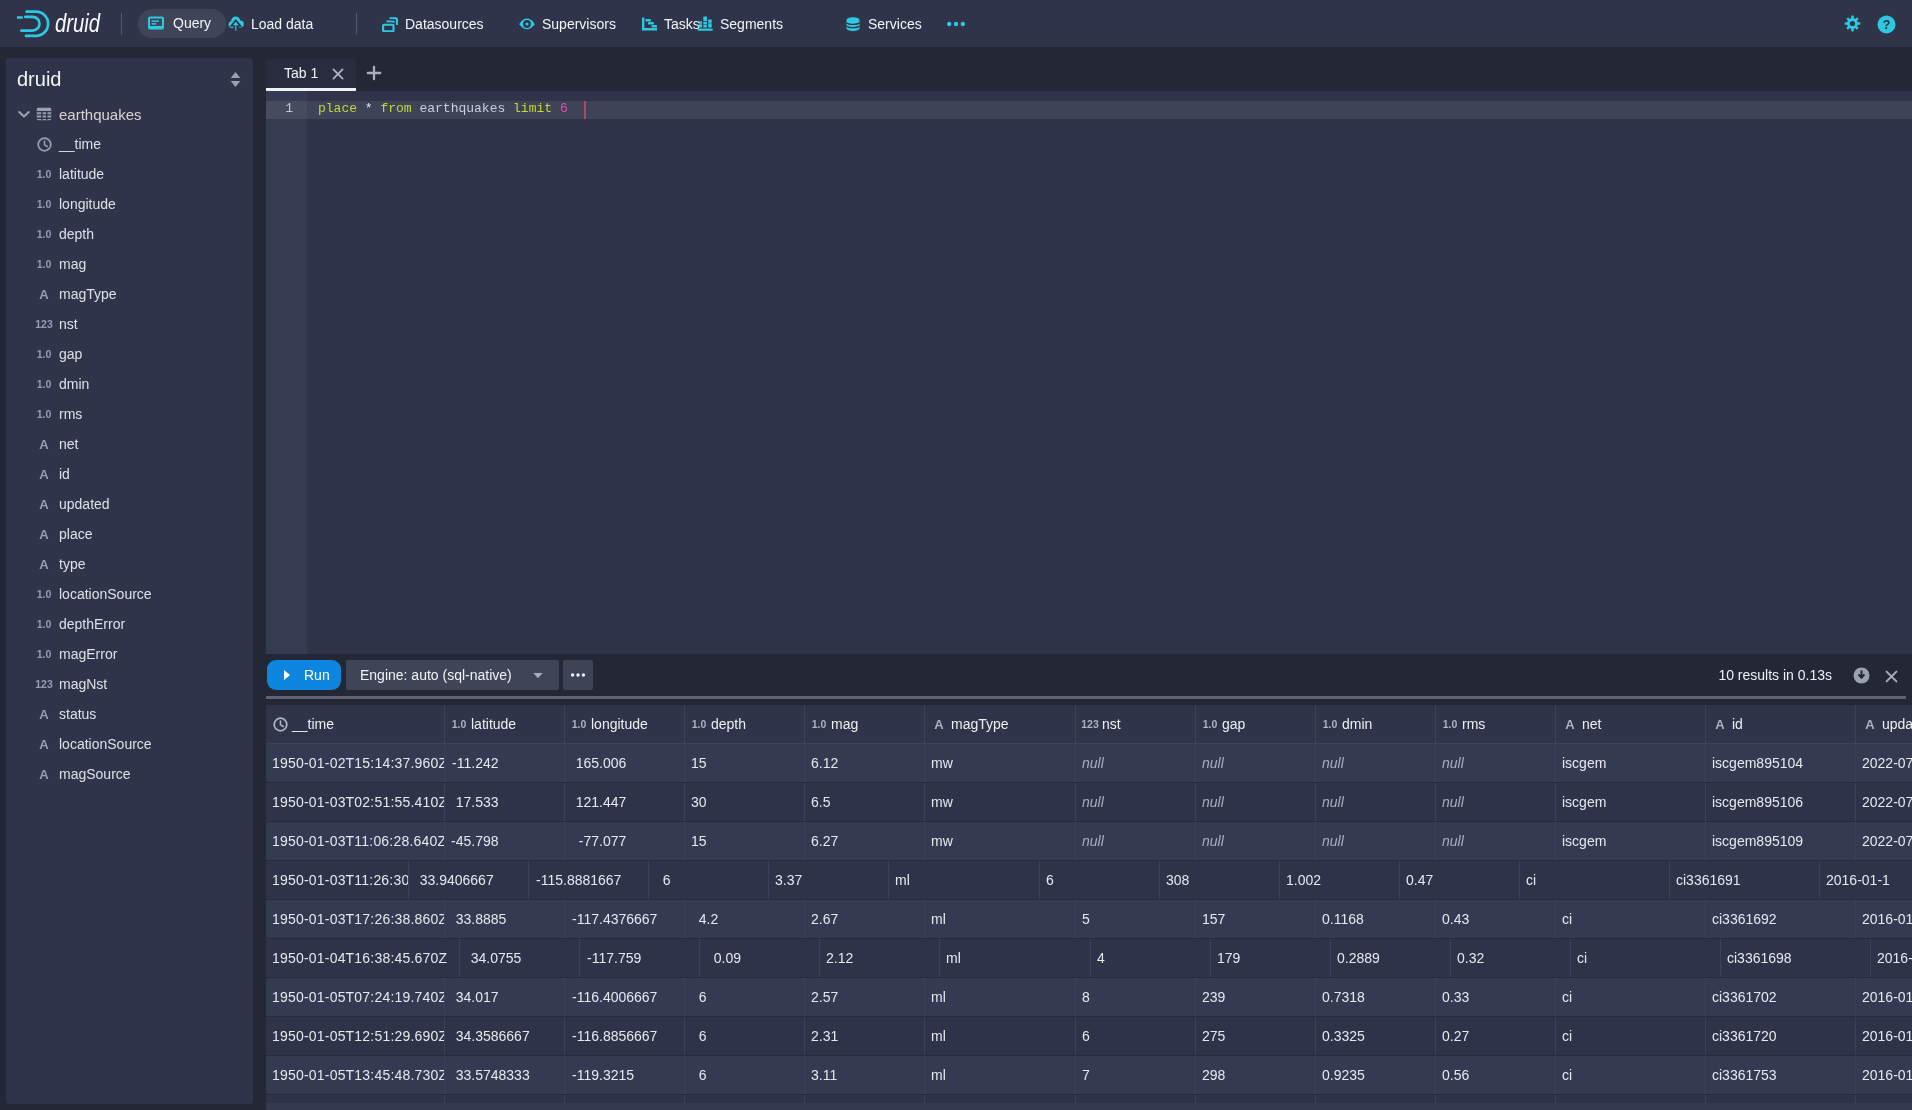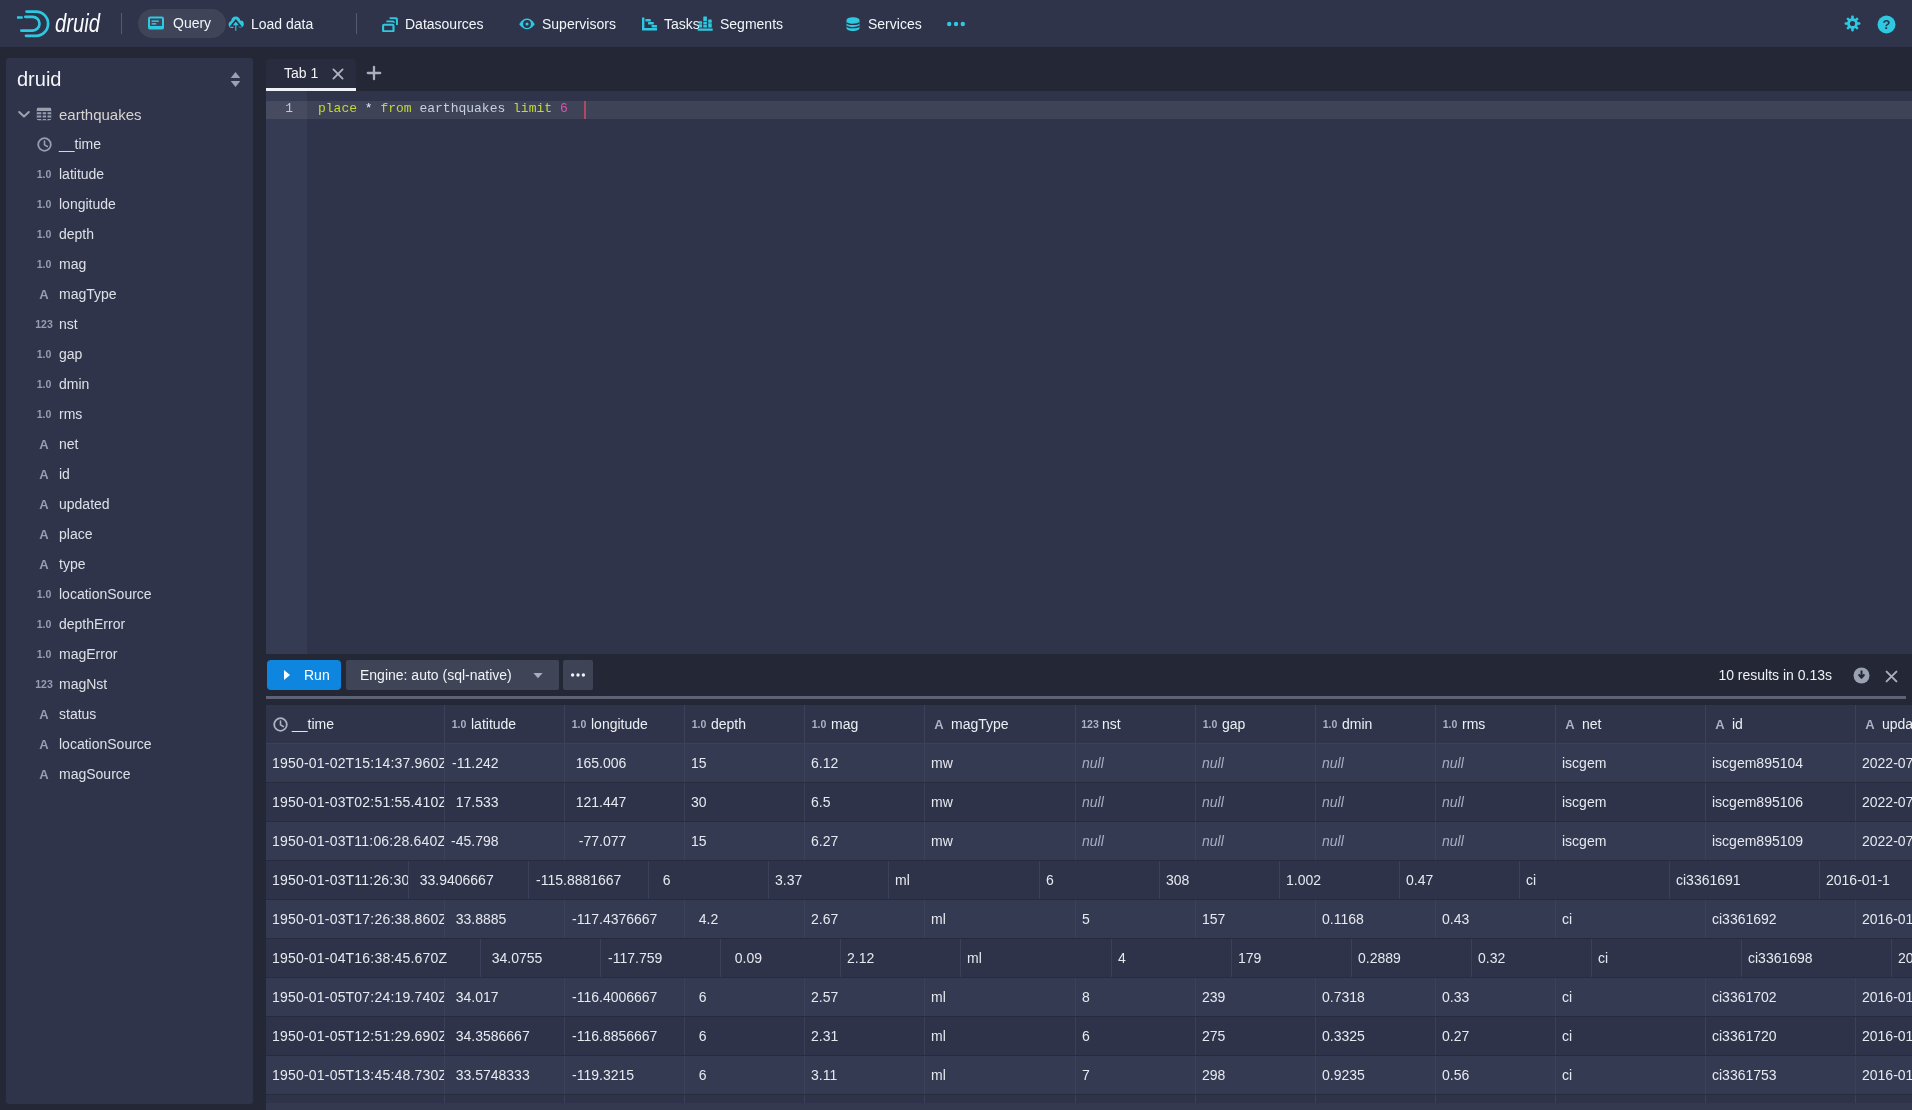--- a/index.html
+++ b/index.html
@@ -337,21 +337,21 @@
     </svg>
   </div>
 <div class="abs" style="left:266px;top:91px;width:1646px;height:563px;background:#2f344b">
     <div class="abs" style="left:0;top:0;width:41px;height:563px;background:#363b54"></div>
     <div class="abs" style="left:41px;top:10px;width:1605px;height:18px;background:#3e4358"></div>
     <div class="abs" style="left:0;top:10px;width:41px;height:18px;background:#464b60"></div>
     <div class="abs" style="left:0;top:10px;width:27px;height:18px;line-height:18px;text-align:right;font:13px 'Liberation Mono',monospace;color:#c2c8d4">1</div>
     <div class="abs" style="left:52px;top:10px;height:18px;line-height:18px;font:13px 'Liberation Mono',monospace;white-space:pre"><span class="kw">place</span><span class="pn"> * </span><span class="kw">from</span><span class="nm"> earthquakes </span><span class="kw">limit</span><span class="nu"> 6</span></div>
     <div class="abs" style="left:318px;top:10px;width:2px;height:18px;background:#ad4a60"></div>
   </div>
-<div class="abs" style="left:267px;top:660px;width:74px;height:30px;border-radius:4px;background:#0e86e0">
+<div class="abs" style="left:267px;top:660px;width:74px;height:30px;border-radius:9px;background:#0e86e0">
     <span class="abs" style="left:17px;top:5px;width:0;height:0;border-left:6.5px solid #fff;border-top:5px solid transparent;border-bottom:5px solid transparent;margin-top:5px"></span>
     <span class="abs" style="left:37px;top:0;line-height:30px;font-size:14px;color:#fff">Run</span>
   </div>
 <div class="abs" style="left:346px;top:660px;width:213px;height:30px;border-radius:2px;background:#3f4457">
     <span class="abs" style="left:14px;top:0;line-height:30px;font-size:14px;color:#f0f3f7">Engine: auto (sql-native)</span>
     <span class="abs" style="left:184px;top:7px"><svg width="16" height="16" viewBox="0 0 16 16" style="">
         <path d="M3.4 6 H12.6 L8 11.3 Z" fill="#a8aebc"></path>
       </svg></span>
   </div>
 <div class="abs" style="left:563px;top:660px;width:30px;height:30px;border-radius:2px;background:#3e4356">
@@ -504,21 +504,21 @@
       <div class="cell" style="width:151px;line-height:39px">ml</div>
       <div class="cell" style="width:120px;line-height:39px"><span class="num"><span class="i" style="width:7.8px">5</span></span></div>
       <div class="cell" style="width:120px;line-height:39px"><span class="num"><span class="i" style="width:23.4px">157</span></span></div>
       <div class="cell" style="width:120px;line-height:39px"><span class="num"><span class="i" style="width:7.8px">0</span>.1168</span></div>
       <div class="cell" style="width:120px;line-height:39px"><span class="num"><span class="i" style="width:7.8px">0</span>.43</span></div>
       <div class="cell" style="width:150px;line-height:39px">ci</div>
       <div class="cell" style="width:150px;line-height:39px">ci3361692</div>
       <div class="cell" style="width:150px;line-height:39px">2016-01-1</div>
     </div>
     <div class="abs" style="left:0;top:234px;width:2000px;height:39px;background:#2e3349;border-bottom:1px solid #272b3d;display:flex">
-      <div class="cell tcell" style="width:215px;line-height:39px">1950-01-04T16:38:45.670Z</div>
+      <div class="cell tcell" style="width:194px;line-height:39px">1950-01-04T16:38:45.670Z</div>
       <div class="cell" style="width:120px;line-height:39px"><span class="num"><span class="i" style="width:20.3px">34</span>.0755</span></div>
       <div class="cell" style="width:120px;line-height:39px"><span class="num"><span class="i" style="width:28.0px">-117</span>.759</span></div>
       <div class="cell" style="width:120px;line-height:39px"><span class="num"><span class="i" style="width:15.6px">0</span>.09</span></div>
       <div class="cell" style="width:120px;line-height:39px"><span class="num"><span class="i" style="width:7.8px">2</span>.12</span></div>
       <div class="cell" style="width:151px;line-height:39px">ml</div>
       <div class="cell" style="width:120px;line-height:39px"><span class="num"><span class="i" style="width:7.8px">4</span></span></div>
       <div class="cell" style="width:120px;line-height:39px"><span class="num"><span class="i" style="width:23.4px">179</span></span></div>
       <div class="cell" style="width:120px;line-height:39px"><span class="num"><span class="i" style="width:7.8px">0</span>.2889</span></div>
       <div class="cell" style="width:120px;line-height:39px"><span class="num"><span class="i" style="width:7.8px">0</span>.32</span></div>
       <div class="cell" style="width:150px;line-height:39px">ci</div>

